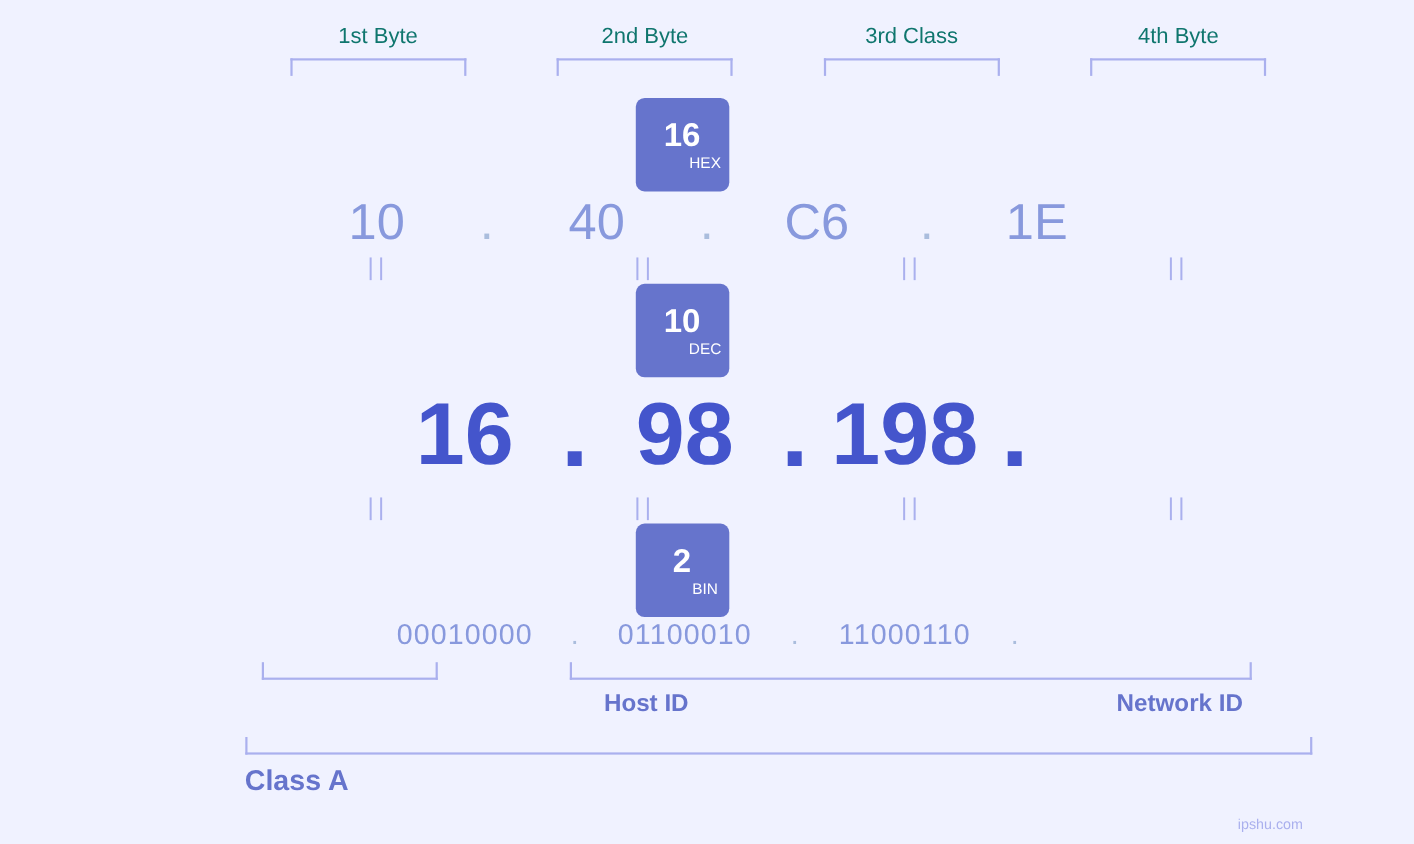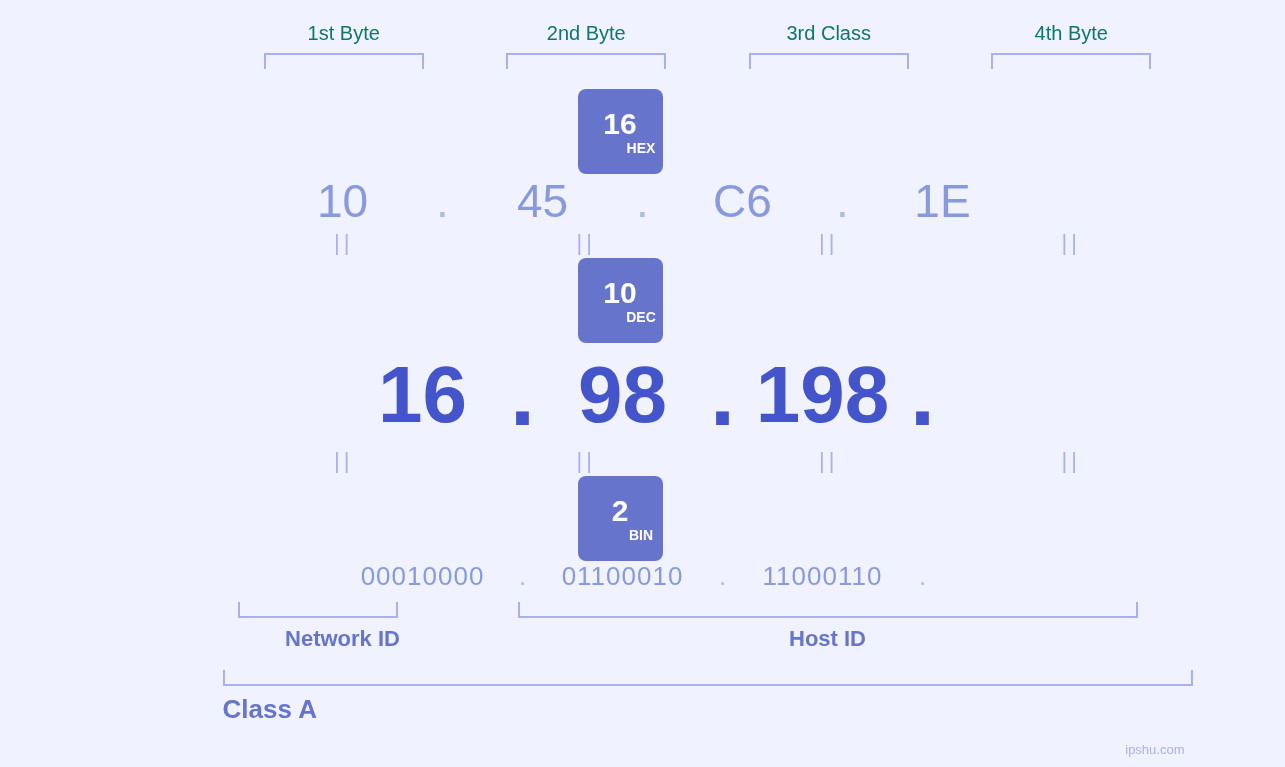--- a/index.html
+++ b/index.html
@@ -85,21 +85,21 @@
     }
 
     .badge-number {
       font-size: 30px;
       font-weight: bold;
       line-height: 1.1;
     }
 
     .badge-label {
       font-size: 14px;
-      font-weight: 700;
+      font-weight: 400;
       padding-left: 42px;
     }
 
     .value-text {
       flex: 1;
       text-align: center;
     }
 
     .dot-sep {
       color: #8888cc;
@@ -261,21 +261,21 @@
   </div>
 
   <div class="data-row hex-row">
     <div class="badge">
       <span class="badge-number">16</span>
       <span class="badge-label">HEX</span>
     </div>
     <div class="values-row-inner">
       <div class="col1 value-text">10</div>
       <span class="dot-sep">.</span>
-      <div class="col2 value-text">45</div>
+      <div class="col2 value-text">40</div>
       <span class="dot-sep">.</span>
       <div class="col3 value-text">C6</div>
       <span class="dot-sep">.</span>
       <div class="col4 value-text">1E</div>
     </div>
   </div>
 
   <div class="equals-row">
     <div class="equals-cell">||</div>
     <div class="equals-cell">||</div>
@@ -327,22 +327,22 @@
         <div class="bracket-bottom-network"></div>
       </div>
 
       <div style="width:50px;"></div>
 
       <div style="flex:1; display:flex; justify-content:center;">
         <div class="bracket-bottom-host"></div>
       </div>
     </div>
     <div style="display:flex; margin-top:8px;">
+      <div style="flex:1; text-align:center; color:#6674cc; font-size:22px; font-weight:600;">Host ID</div>
       <div style="width:240px; text-align:center; color:#6674cc; font-size:22px; font-weight:600;">Network ID</div>
-      <div style="flex:1; text-align:center; color:#6674cc; font-size:22px; font-weight:600;">Host ID</div>
     </div>
   </div>
 
   <div class="class-section">
     <div class="class-bracket"></div>
     <div class="class-label">Class A</div>
   </div>
 
   <div class="watermark">ipshu.com</div>
 

